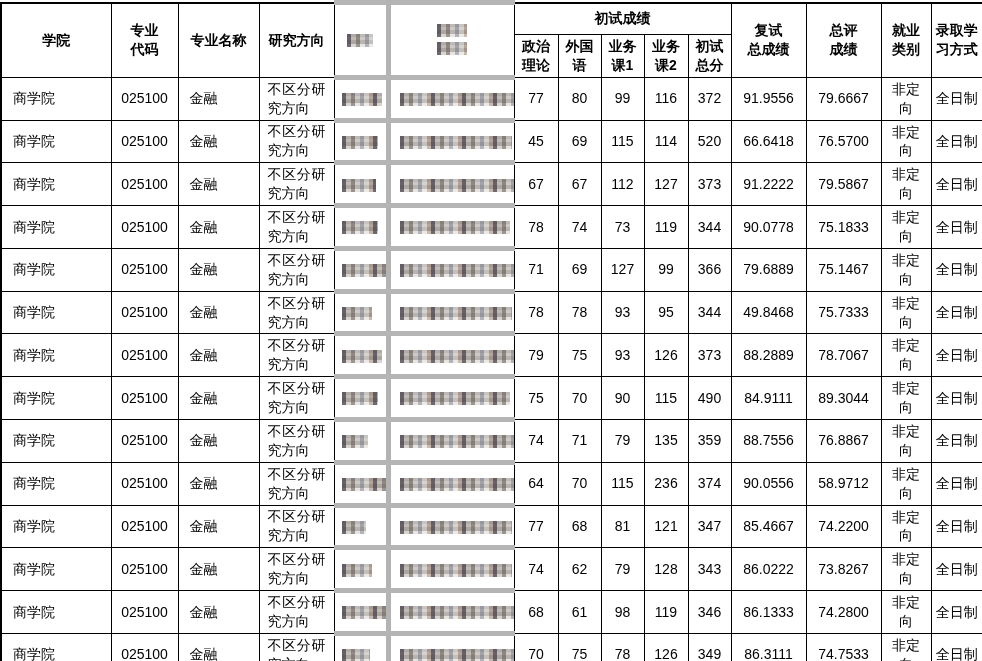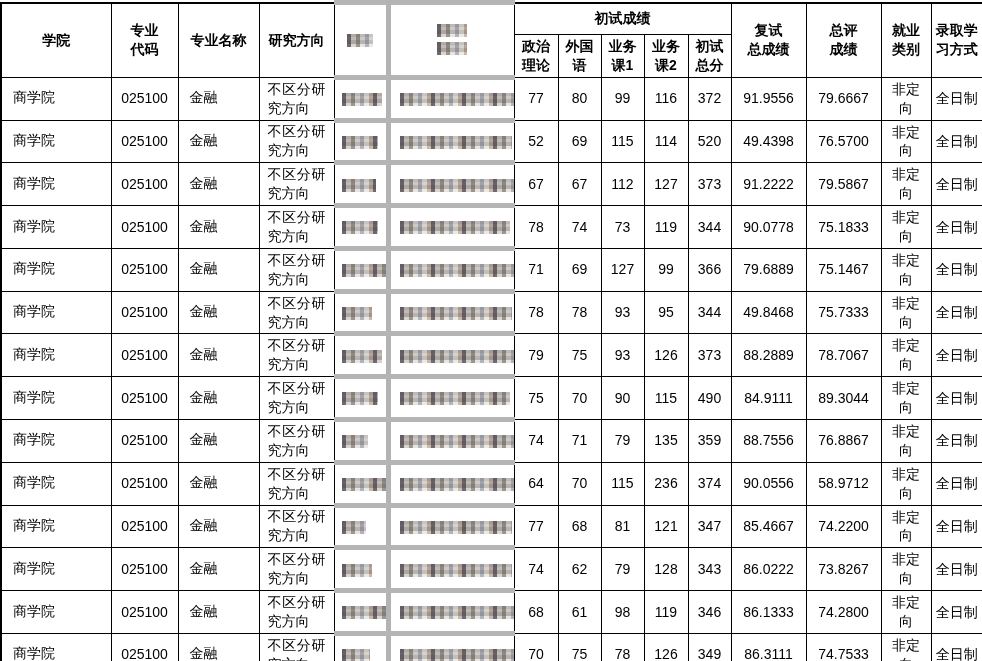--- a/index.html
+++ b/index.html
@@ -22,21 +22,21 @@
     text-align: center;
     vertical-align: middle;
     padding: 2px 3px;
     overflow: hidden;
   }
   th { font-weight: bold; }
   tr.h1 { height: 32px; }
   tr.h2 { height: 31px; }
   tbody tr { height: 42.6px; }
   .pre { white-space: pre-line; }
-  .tl { text-align: left; padding-left: 11px; font-family: Liberation Serif, serif; }
+  .tl { text-align: left; padding-left: 11px; }
   td.dir { padding: 0 8px; text-align: left; }
   td.dir .jline { display: flex; justify-content: space-between; }
   td.dir div { line-height: 19px; }
   
   .redact {
     border-top: 5px solid #b5b5b5;
     border-bottom: 5px solid #b5b5b5;
     padding: 0;
   }
   .rname {
@@ -166,26 +166,26 @@
           <div class="jline">
             <span>不</span>
             <span>区</span>
             <span>分</span>
             <span>研</span>
           </div>
           <div>究方向</div>
         </td>
         <td class="redact rname"><span class="mosaic" style="width: 36px;"></span></td>
         <td class="redact rnum"><span class="mosaic" style="width: 112px;"></span></td>
-        <td>52</td>
+        <td>45</td>
         <td>69</td>
         <td>115</td>
         <td>114</td>
         <td>520</td>
-        <td>49.4398</td>
+        <td>66.6418</td>
         <td>76.5700</td>
         <td class="pre">非定
 向</td>
         <td>全日制</td>
       </tr>
       <tr>
         <td class="tl">商学院</td>
         <td>025100</td>
         <td class="tl">金融</td>
         <td class="dir">

